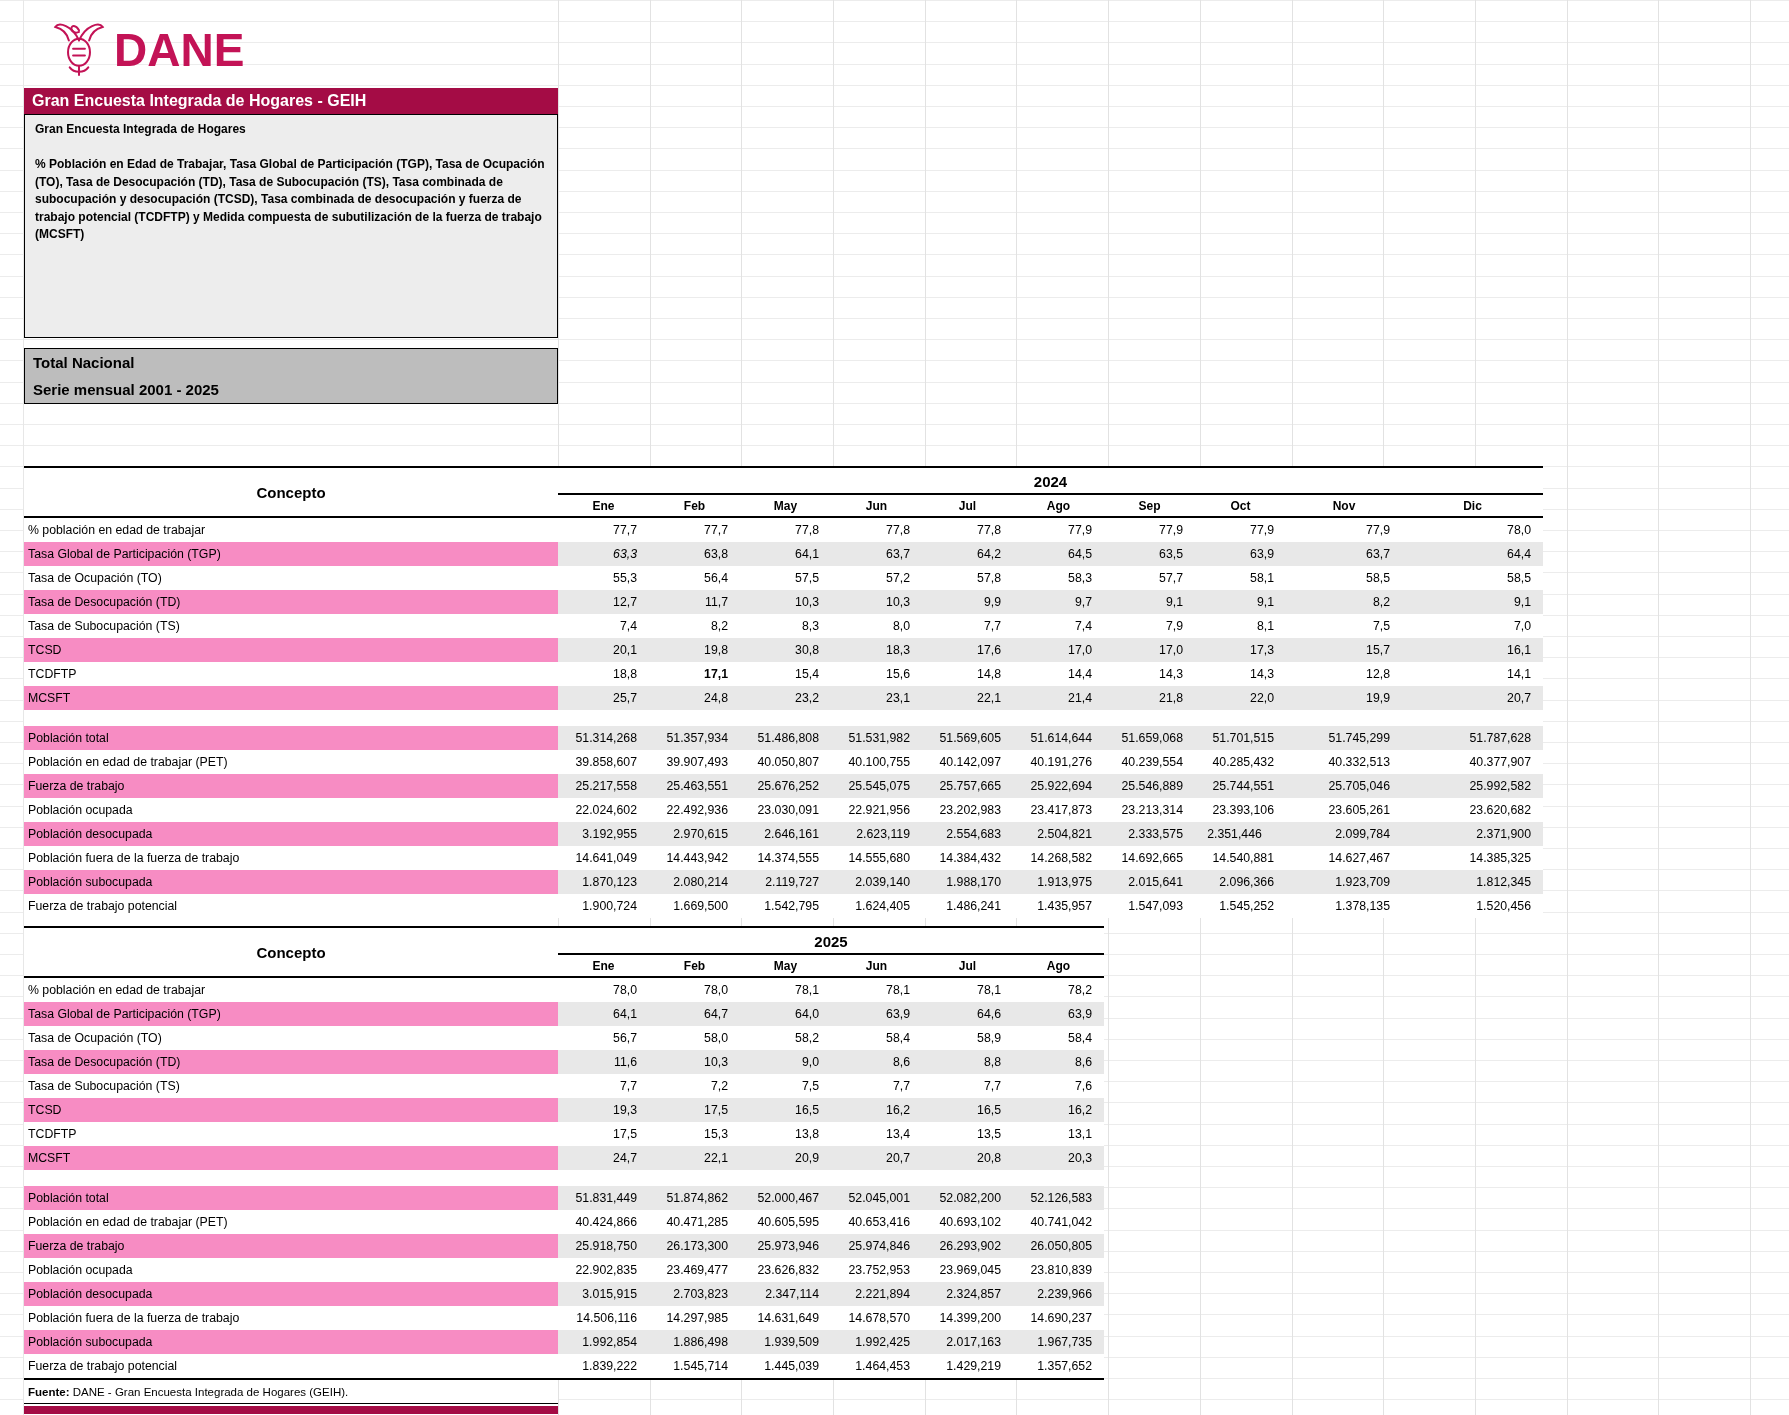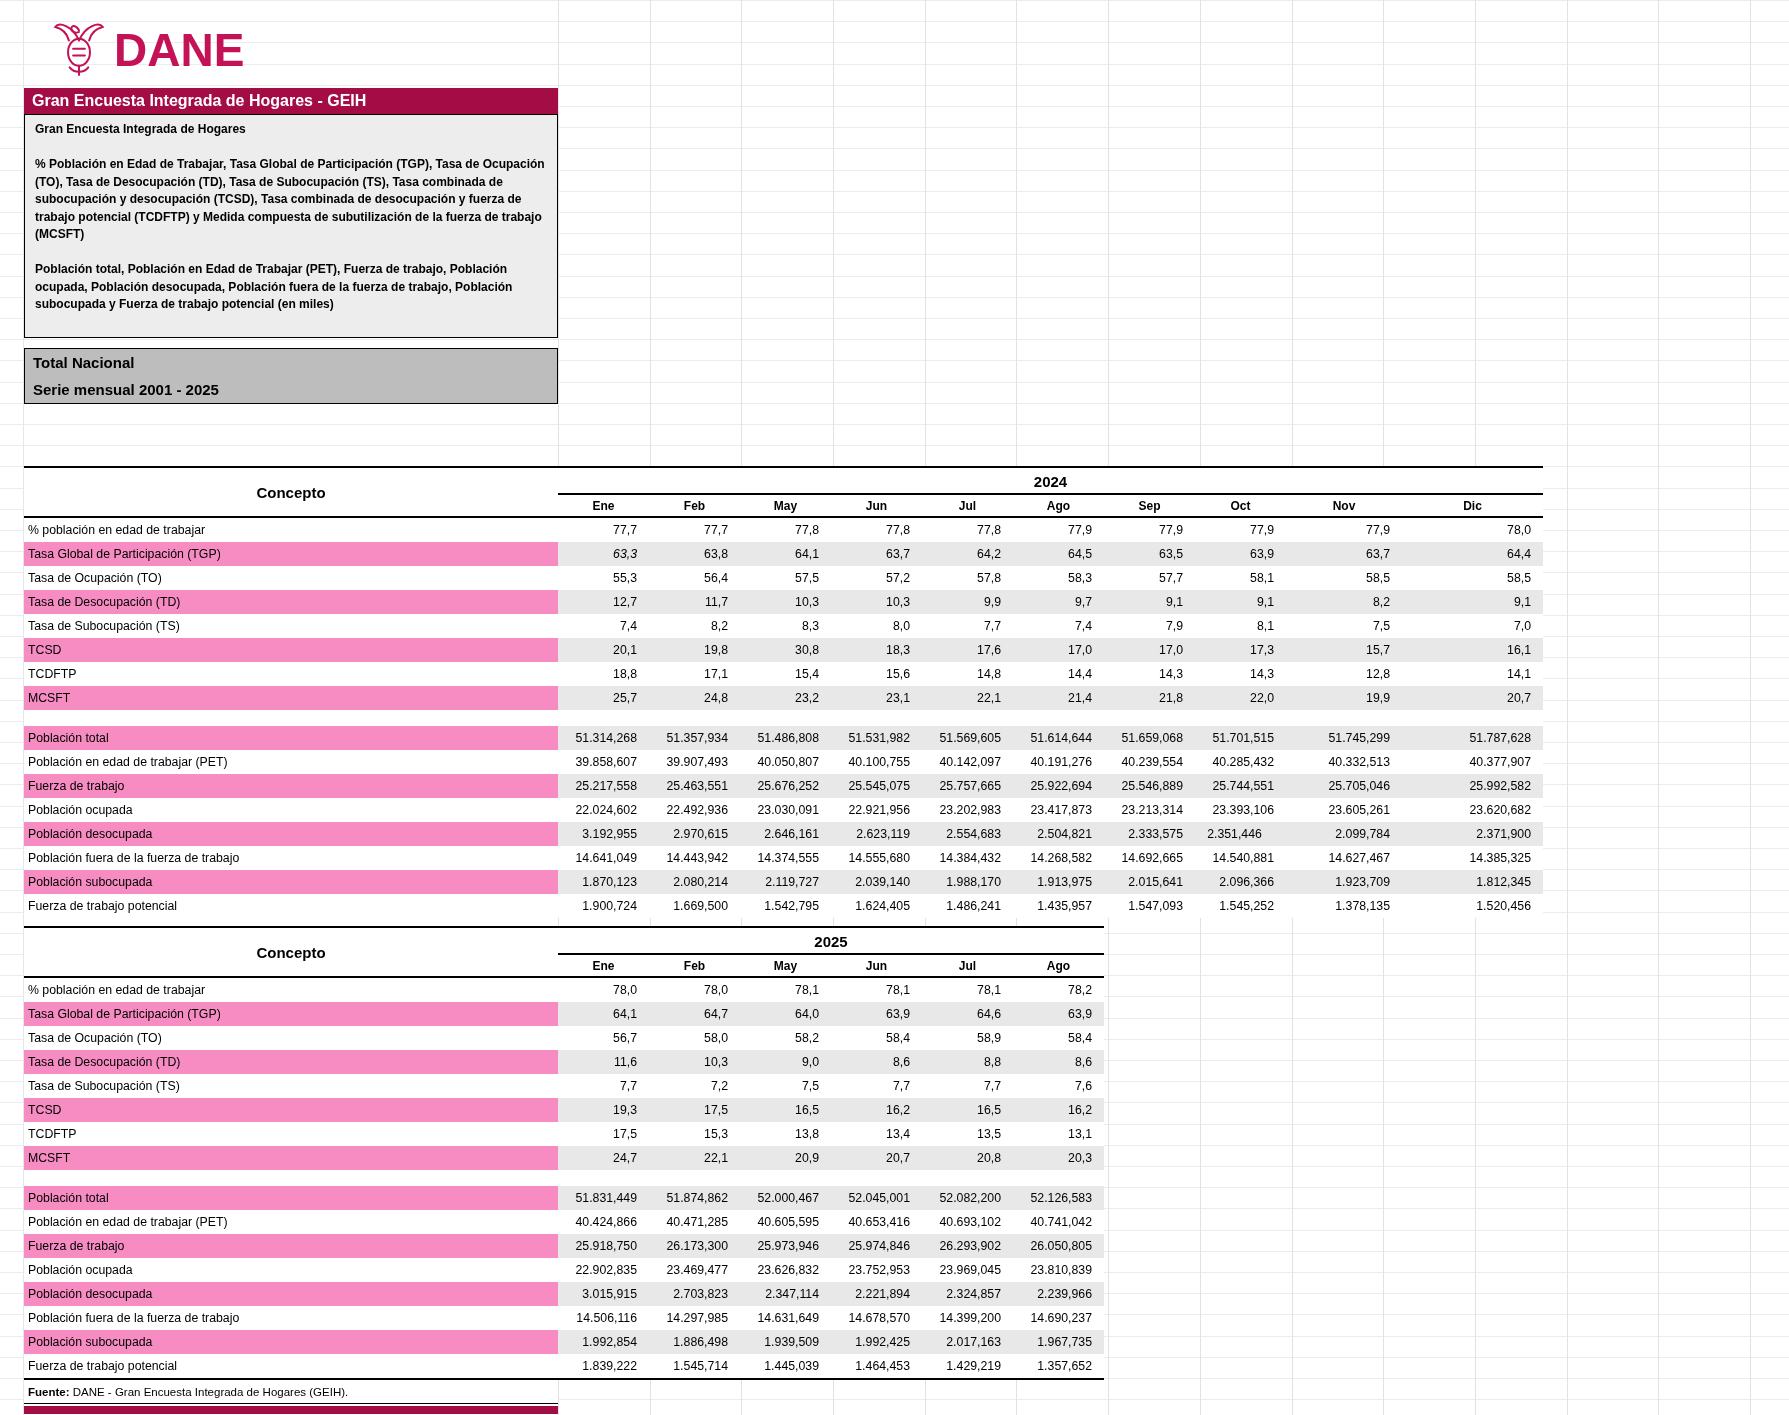--- a/index.html
+++ b/index.html
@@ -83,21 +83,20 @@
       </svg>
     </span>
     <span class="logo-text">DANE</span>
   </div>
 
   <div class="title-bar">Gran Encuesta Integrada de Hogares - GEIH</div>
 
   <div class="info-box">
     <p>Gran Encuesta Integrada de Hogares</p>
     <p>% Población en Edad de Trabajar, Tasa Global de Participación (TGP), Tasa de Ocupación (TO), Tasa de Desocupación (TD), Tasa de Subocupación (TS), Tasa combinada de subocupación y desocupación (TCSD), Tasa combinada de desocupación y fuerza de trabajo potencial (TCDFTP) y Medida compuesta de subutilización de la fuerza de trabajo (MCSFT)</p>
-    <p>Población total, Población en Edad de Trabajar (PET), Fuerza de trabajo, Población ocupada, Población desocupada, Población fuera de la fuerza de trabajo, Población subocupada y Fuerza de trabajo potencial (en miles)</p>
   </div>
 
   <div class="nacional-box">
     <span>Total Nacional</span>
     <span>Serie mensual 2001 - 2025</span>
   </div>
 
   <div id="tables-host">
       <div class="dtable" style="top: 466px; width: 1519px;">
         <div class="thead">
@@ -192,21 +191,21 @@
           <div class="val" style="width: 91px;">17,6</div>
           <div class="val" style="width: 91px;">17,0</div>
           <div class="val" style="width: 91px;">17,0</div>
           <div class="val" style="width: 91px;">17,3</div>
           <div class="val" style="width: 116px;">15,7</div>
           <div class="val" style="width: 141px;">16,1</div>
         </div>
         <div class="row">
           <div class="label">TCDFTP</div>
           <div class="val" style="width: 91px;">18,8</div>
-          <div class="val" style="width: 91px;">17,1</div>
+          <div class="val" style="width: 91px; font-weight: bold;">17,1</div>
           <div class="val" style="width: 91px;">15,4</div>
           <div class="val" style="width: 91px;">15,6</div>
           <div class="val" style="width: 91px;">14,8</div>
           <div class="val" style="width: 91px;">14,4</div>
           <div class="val" style="width: 91px;">14,3</div>
           <div class="val" style="width: 91px;">14,3</div>
           <div class="val" style="width: 116px;">12,8</div>
           <div class="val" style="width: 141px;">14,1</div>
         </div>
         <div class="row hl">

